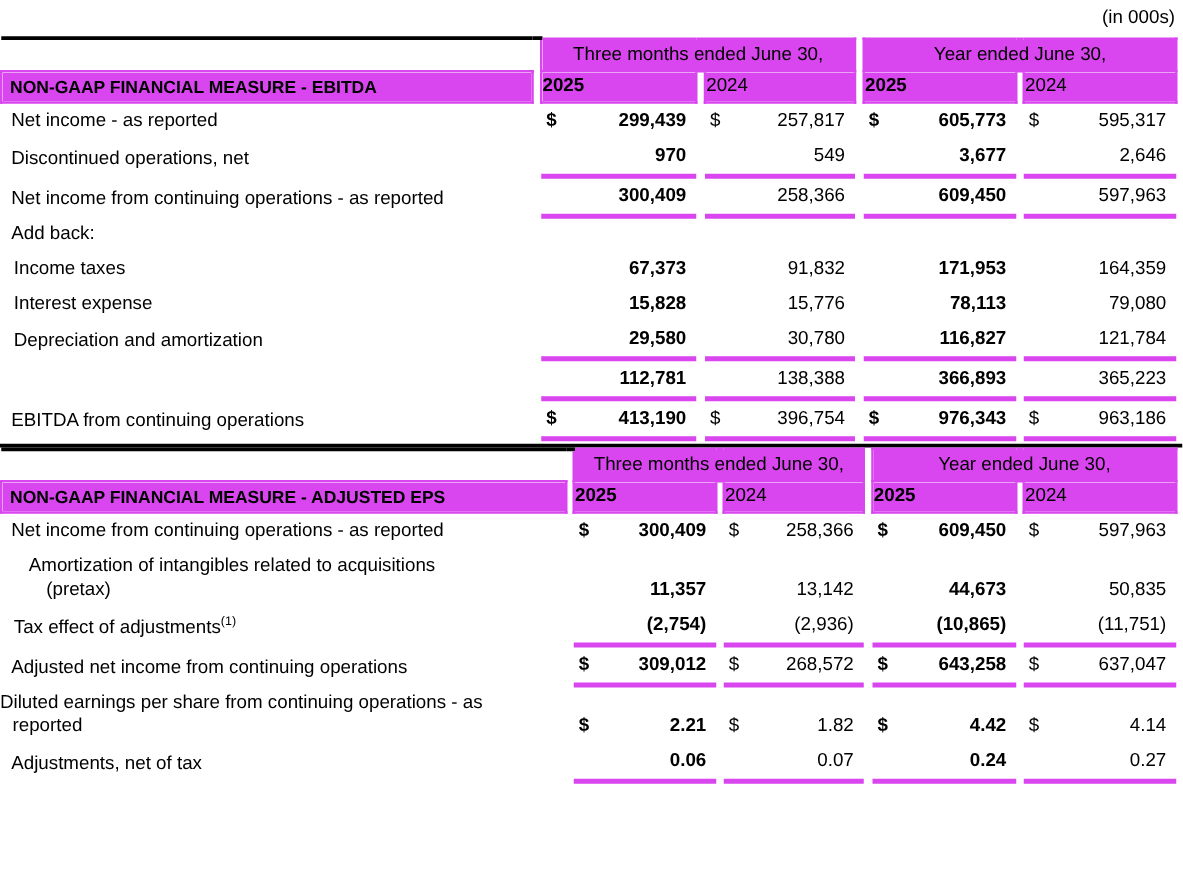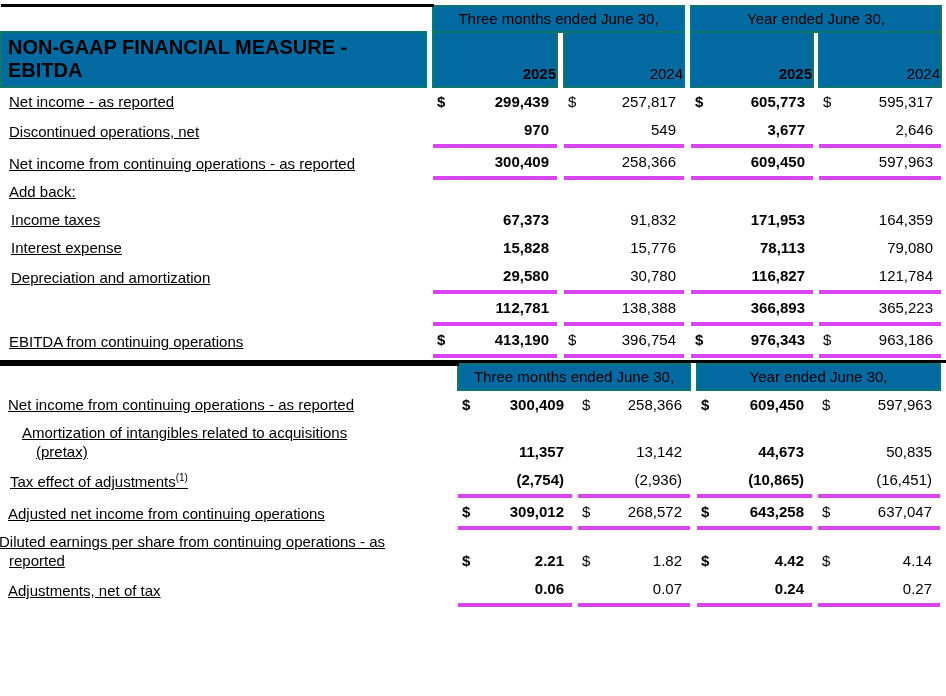--- a/index.html
+++ b/index.html
@@ -10,41 +10,42 @@
   }
   .sheet { width: 946px; padding-top: 4px; }
   .note {
     text-align: right; font-size: 15px; line-height: 19px;
     padding-right: 6px; margin-bottom: 6px;
   }
   .note2 { margin-top: 27px; }
   table.fin { border-collapse: collapse; table-layout: fixed; width: 940px; }
   table.fin td { vertical-align: bottom; overflow: hidden; }
   .toprule { border-top: 3px solid #000; }
-  .ghead { background: #0369a1; border: 2px solid #0f766e; font-size: 15px; margin-left: 28px; }
+  .ghead { background: #d946ef; border: 2px solid #d946ef; font-size: 15px; margin-left: 28px; }
   .grp  { text-align: center; padding: 3px 0 4px; }
-  .yr   { text-align: right; padding: 2px 0 4px; }
+  .yr   { text-align: left; padding: 2px 0 4px; }
   .b    { font-weight: bold; }
-  .title { font-weight: bold; text-align: left; padding: 3px 0 4px 6px; font-size: 20px; }
-  td.label { font-size: 15px; line-height: 19px; padding: 4px 0 5px 8px; text-decoration: underline; }
+  .title { font-weight: bold; text-align: left; padding: 3px 0 4px 6px; font-size: 14px; }
+  td.label { font-size: 15px; line-height: 19px; padding: 4px 0 5px 8px; }
   td.label span { white-space: pre-wrap; }
   td.label sup { font-size: 10px; vertical-align: super; line-height: 0; }
   td.label.ind { padding-left: 10px; }
   td.label.hang { padding-left: 9px; text-indent: -10px; }
   td.label.hang-deep { padding-left: 36px; text-indent: -14px; }
   td.val { font-size: 15px; line-height: 19px; padding: 4px 8px 5px 4px; }
   td.val.ul { border-bottom: 4px solid #d946ef; }
   .cellflex { display: flex; justify-content: space-between; align-items: baseline; }
   .thickline { border-top: 3px solid #000; width: 946px; margin-top: 2px; }
 </style>
 </head>
 <body>
 
 <div class="sheet">
 
+  <div class="note">(in 000s)</div>
 
   <table class="fin">
     <colgroup>
       <col style="width:425px">
         <col style="width:7px">
       <col style="width:124px">
         <col style="width:7px">
       <col style="width:120px">
         <col style="width:7px">
       <col style="width:122px">
@@ -349,20 +350,31 @@
       <col style="width:122px">
     </colgroup>
     <thead>
       <tr>
         <td class="toprule"></td>
         <td class="toprule"></td>
         <td colspan="3" class="ghead grp">Three months ended June 30,</td>
         <td></td>
         <td colspan="3" class="ghead grp">Year ended June 30,</td>
       </tr>
+      <tr>
+        <td class="ghead title">NON-GAAP FINANCIAL MEASURE - ADJUSTED EPS</td>
+        <td></td>
+        <td class="ghead yr b">2025</td>
+        <td></td>
+        <td class="ghead yr">2024</td>
+        <td></td>
+        <td class="ghead yr b">2025</td>
+        <td></td>
+        <td class="ghead yr">2024</td>
+      </tr>
     </thead>
     <tbody id="t2body">
         <tr>
           <td class="label"><span>Net income from continuing operations - as reported</span></td>
           <td></td>
           <td class="val b">
             <div class="cellflex">
               <span>$</span>
               <span>300,409</span>
             </div>
@@ -441,21 +453,21 @@
           <td class="val b ul">
             <div class="cellflex">
               <span></span>
               <span>(10,865)</span>
             </div>
           </td>
           <td></td>
           <td class="val ul">
             <div class="cellflex">
               <span></span>
-              <span>(16,451)</span>
+              <span>(11,751)</span>
             </div>
           </td>
         </tr>
         <tr>
           <td class="label"><span>Adjusted net income from continuing operations</span></td>
           <td></td>
           <td class="val b ul">
             <div class="cellflex">
               <span>$</span>
               <span>309,012</span>

